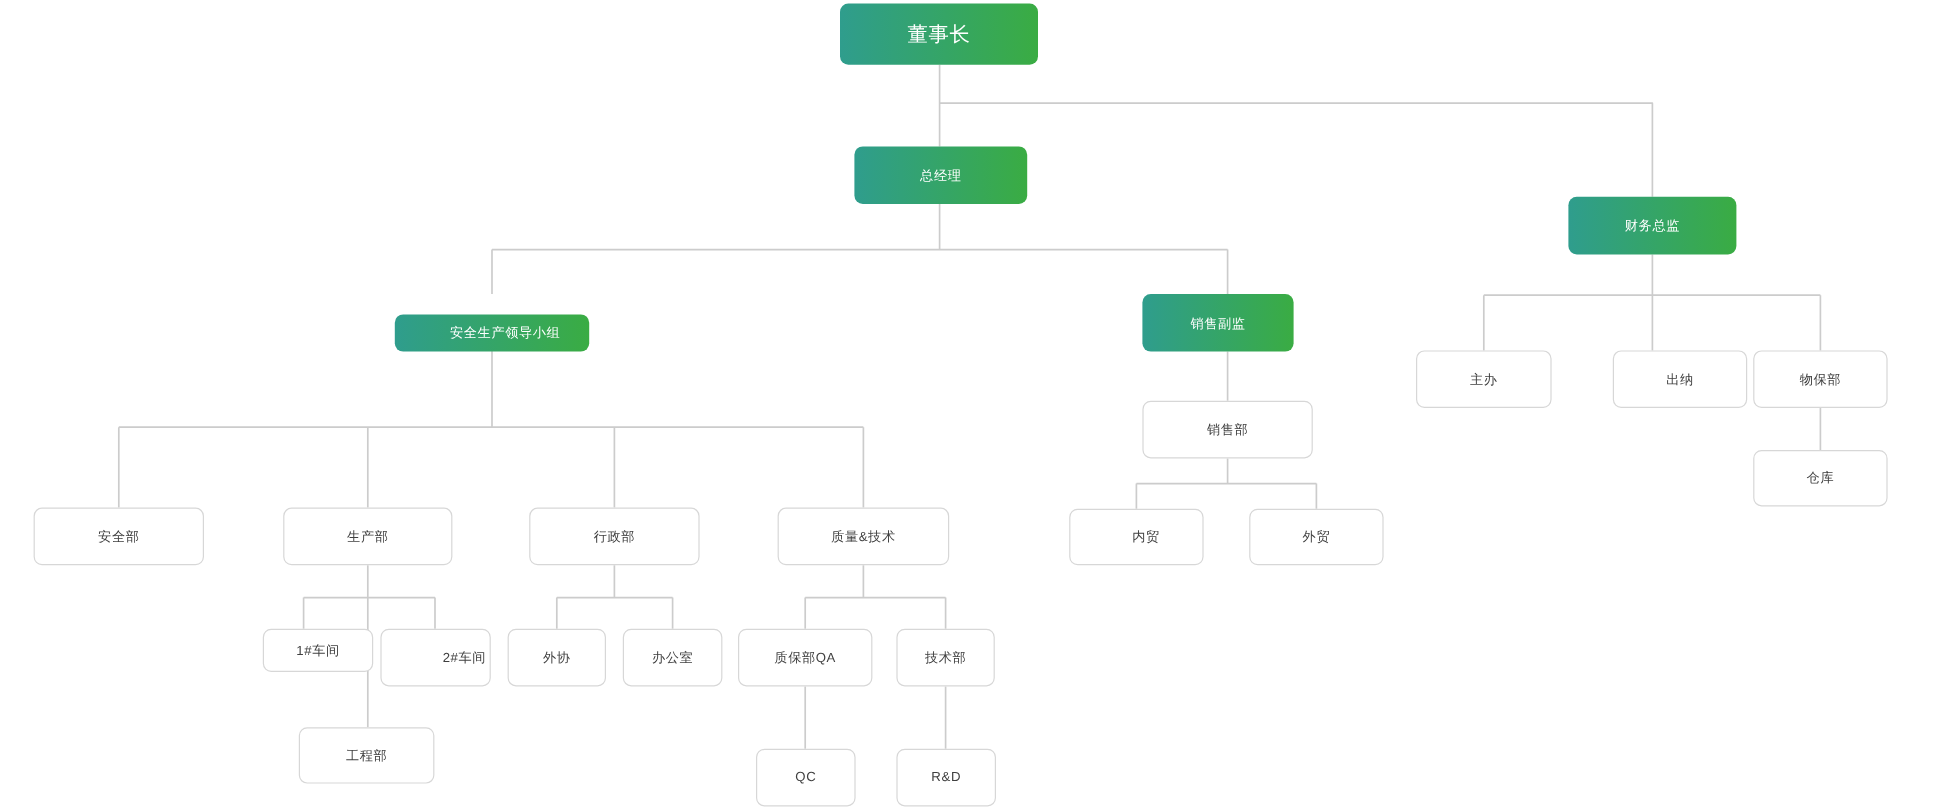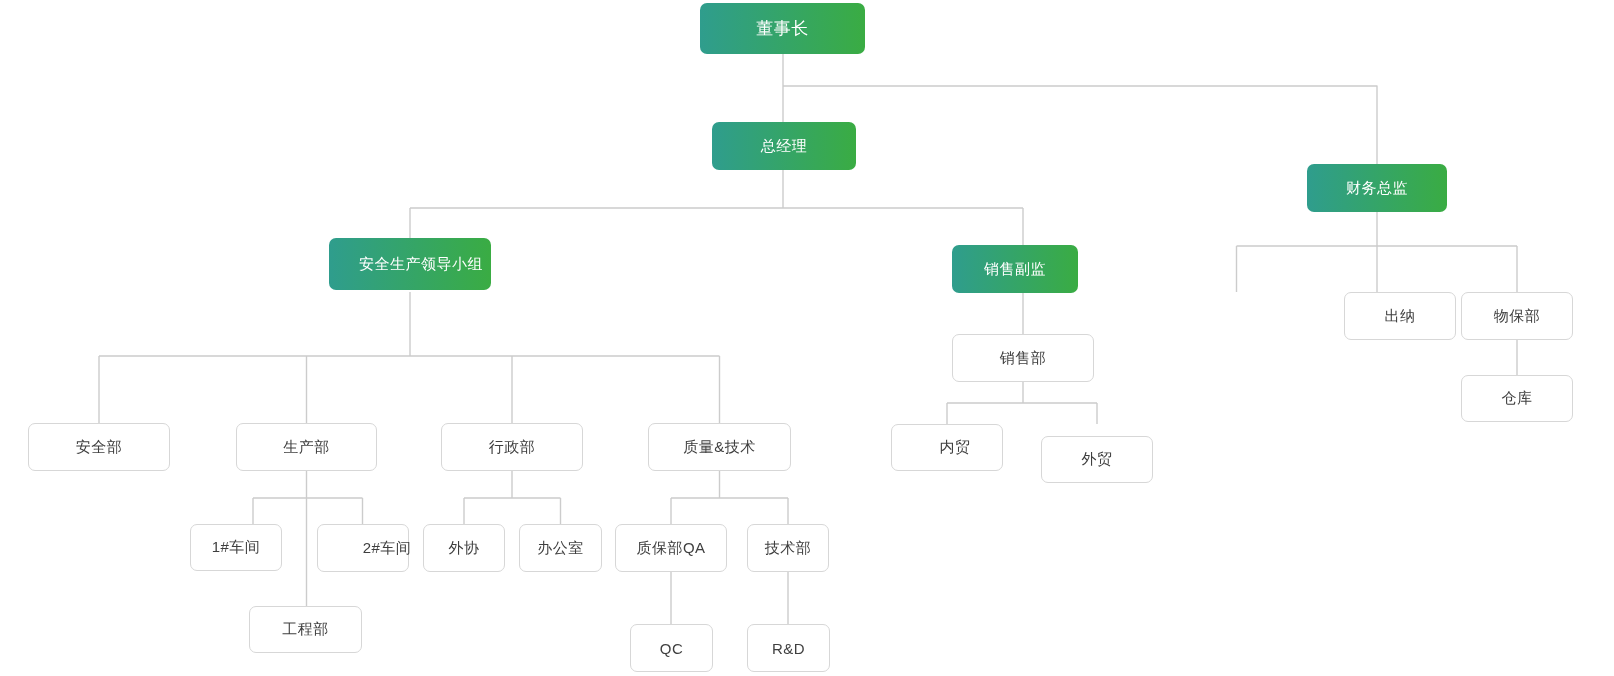--- a/index.html
+++ b/index.html
@@ -16,21 +16,21 @@
     stroke:var(--line-color,#cccccc);
     stroke-width:1.4;
     stroke-linejoin:round;
     stroke-linecap:butt;
   }
   .node{
     position:absolute;
     box-sizing:border-box;
     display:flex;align-items:center;justify-content:center;
     border-radius:7px;
-    font-size:15px;
+    font-size:11px;
     letter-spacing:0.5px;
     white-space:nowrap;
     cursor:default;
   }
   .node--plain{
     background:#ffffff;
     border:1px solid var(--plain-border,#d7d7d7);
     color:var(--plain-text,#3f3f3f);
   }
   .node--primary{
@@ -84,46 +84,47 @@
       M671 572 V624
       M788 572 V624"></path>
   </svg>
 
   <div class="node node--primary node--lg" style="left:700px;top:3px;width:165px;height:51px;text-align:center;">董事长</div>
 
   <div class="node node--primary" style="left:712px;top:122px;width:144px;height:48px;">总经理</div>
 
   <div class="node node--primary" style="left:1307px;top:164px;width:140px;height:48px;">财务总监</div>
 
-  <div class="node node--primary" style="left:329px;top:238px;width:162px;height:52px;padding-left:22px;">安全生产领导小组</div>
+  <div class="node node--primary" style="left:329px;top:262px;width:162px;height:31px;padding-left:22px;">安全生产领导小组</div>
 
   <div class="node node--primary" style="left:952px;top:245px;width:126px;height:48px;">销售副监</div>
 
+  <div class="node node--plain" style="left:1180px;top:292px;width:113px;height:48px;">主办</div>
 
   <div class="node node--plain" style="left:1320px;top:292px;width:112px;height:48px;margin-left:24px;">出纳</div>
 
   <div class="node node--plain" style="left:1461px;top:292px;width:112px;height:48px;">物保部</div>
 
   <div class="node node--plain" style="left:1461px;top:375px;width:112px;height:47px;">仓库</div>
 
   <div class="node node--plain" style="left:28px;top:423px;width:142px;height:48px;">安全部</div>
 
   <div class="node node--plain" style="left:441px;top:423px;width:142px;height:48px;">行政部</div>
 
   <div class="node node--plain" style="left:236px;top:423px;width:141px;height:48px;">生产部</div>
 
   <div class="node node--plain" style="left:648px;top:423px;width:143px;height:48px;">质量&amp;技术</div>
 
   <div class="node node--plain" style="left:952px;top:334px;width:142px;height:48px;">销售部</div>
 
   <div class="node node--plain" style="left:891px;top:424px;width:112px;height:47px;padding-left:16px;">内贸</div>
 
-  <div class="node node--plain" style="left:1041px;top:436px;width:112px;height:47px;">外贸</div>
+  <div class="node node--plain" style="left:1041px;top:424px;width:112px;height:47px;">外贸</div>
 
-  <div class="node node--plain" style="left:190px;top:524px;width:92px;height:47px;">1#车间</div>
+  <div class="node node--plain" style="left:219px;top:524px;width:92px;height:36px;">1#车间</div>
 
   <div class="node node--plain" style="left:317px;top:524px;width:92px;height:48px;padding-left:48px;">2#车间</div>
 
   <div class="node node--plain" style="left:249px;top:606px;width:113px;height:47px;text-align:center;">工程部</div>
 
   <div class="node node--plain" style="left:423px;top:524px;width:82px;height:48px;">外协</div>
 
   <div class="node node--plain" style="left:519px;top:524px;width:83px;height:48px;">办公室</div>
 
   <div class="node node--plain" style="left:615px;top:524px;width:112px;height:48px;">质保部QA</div>

